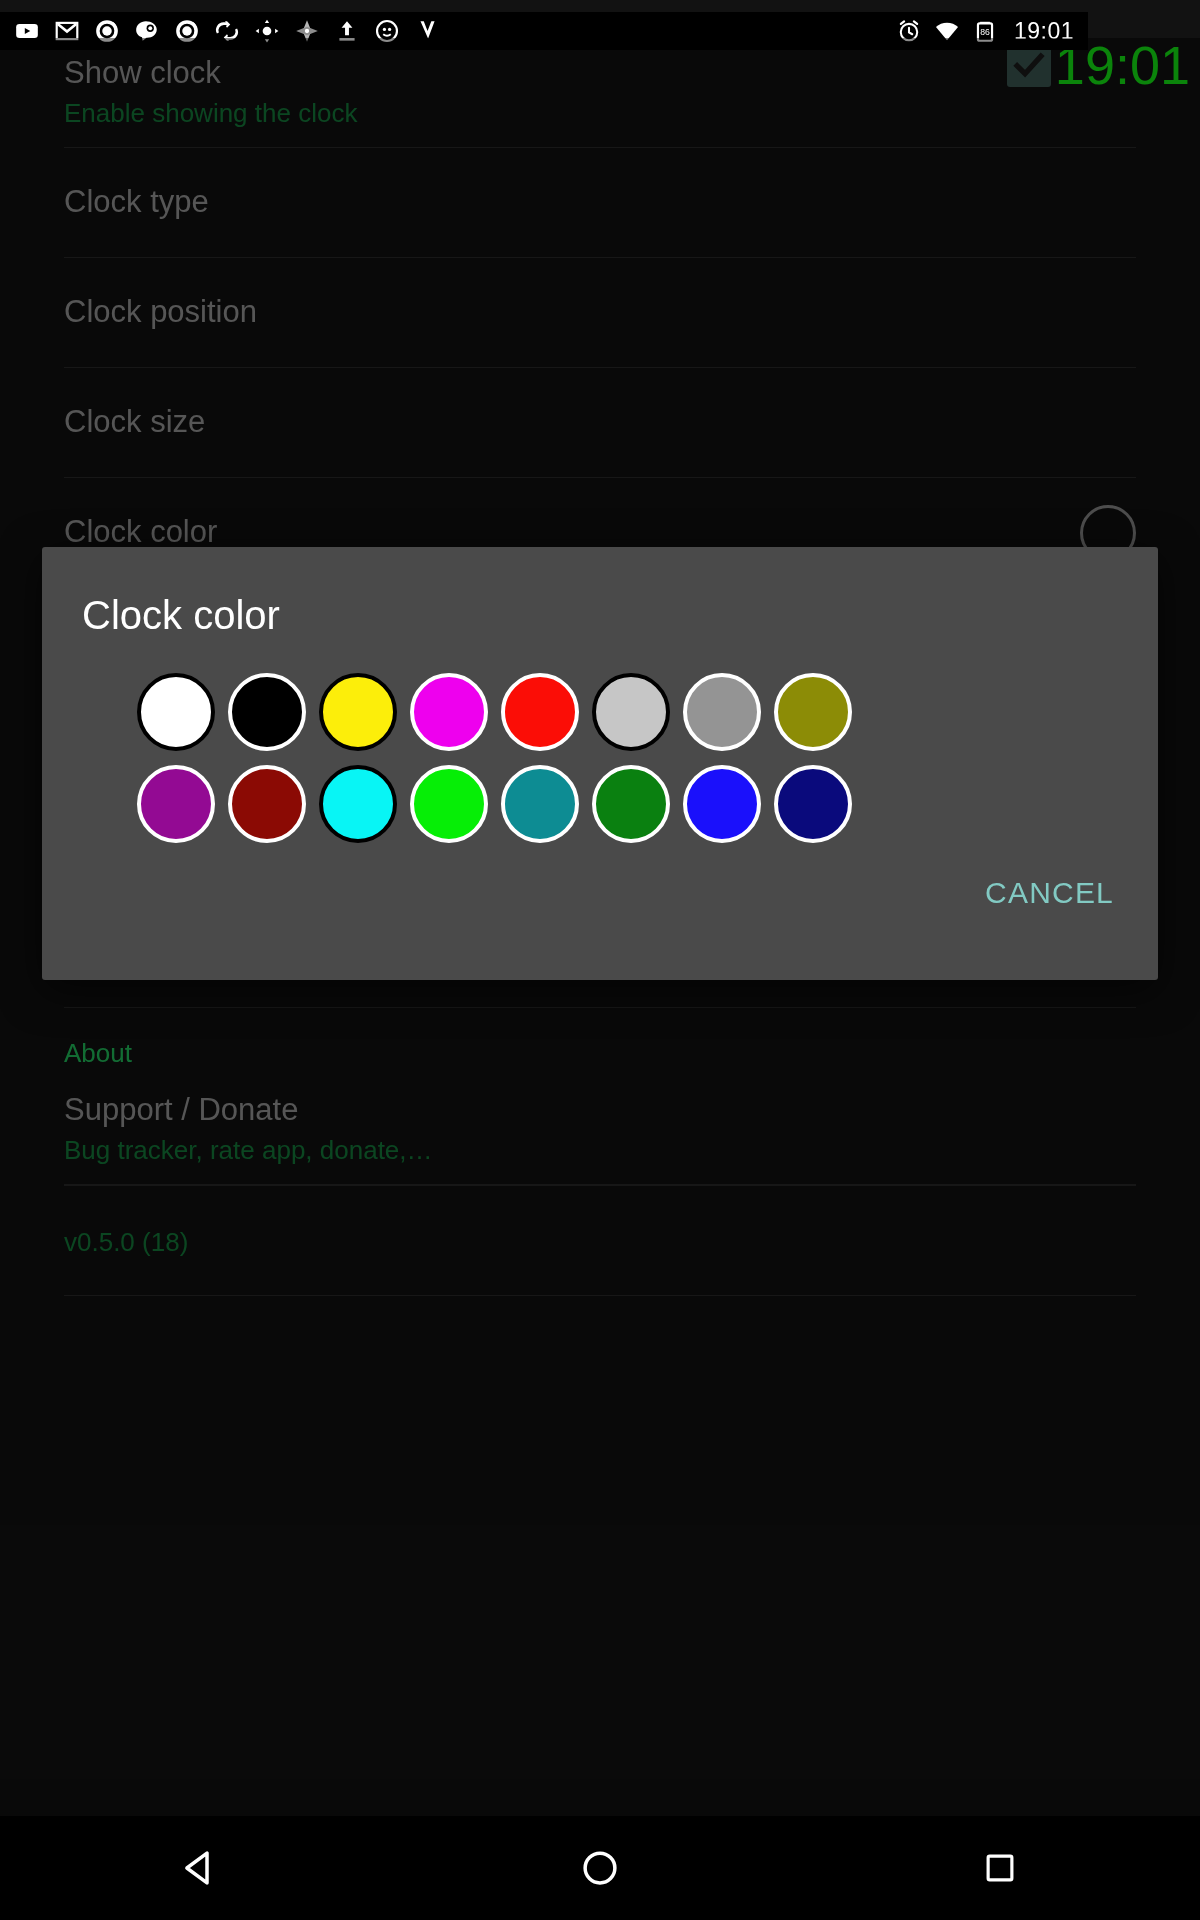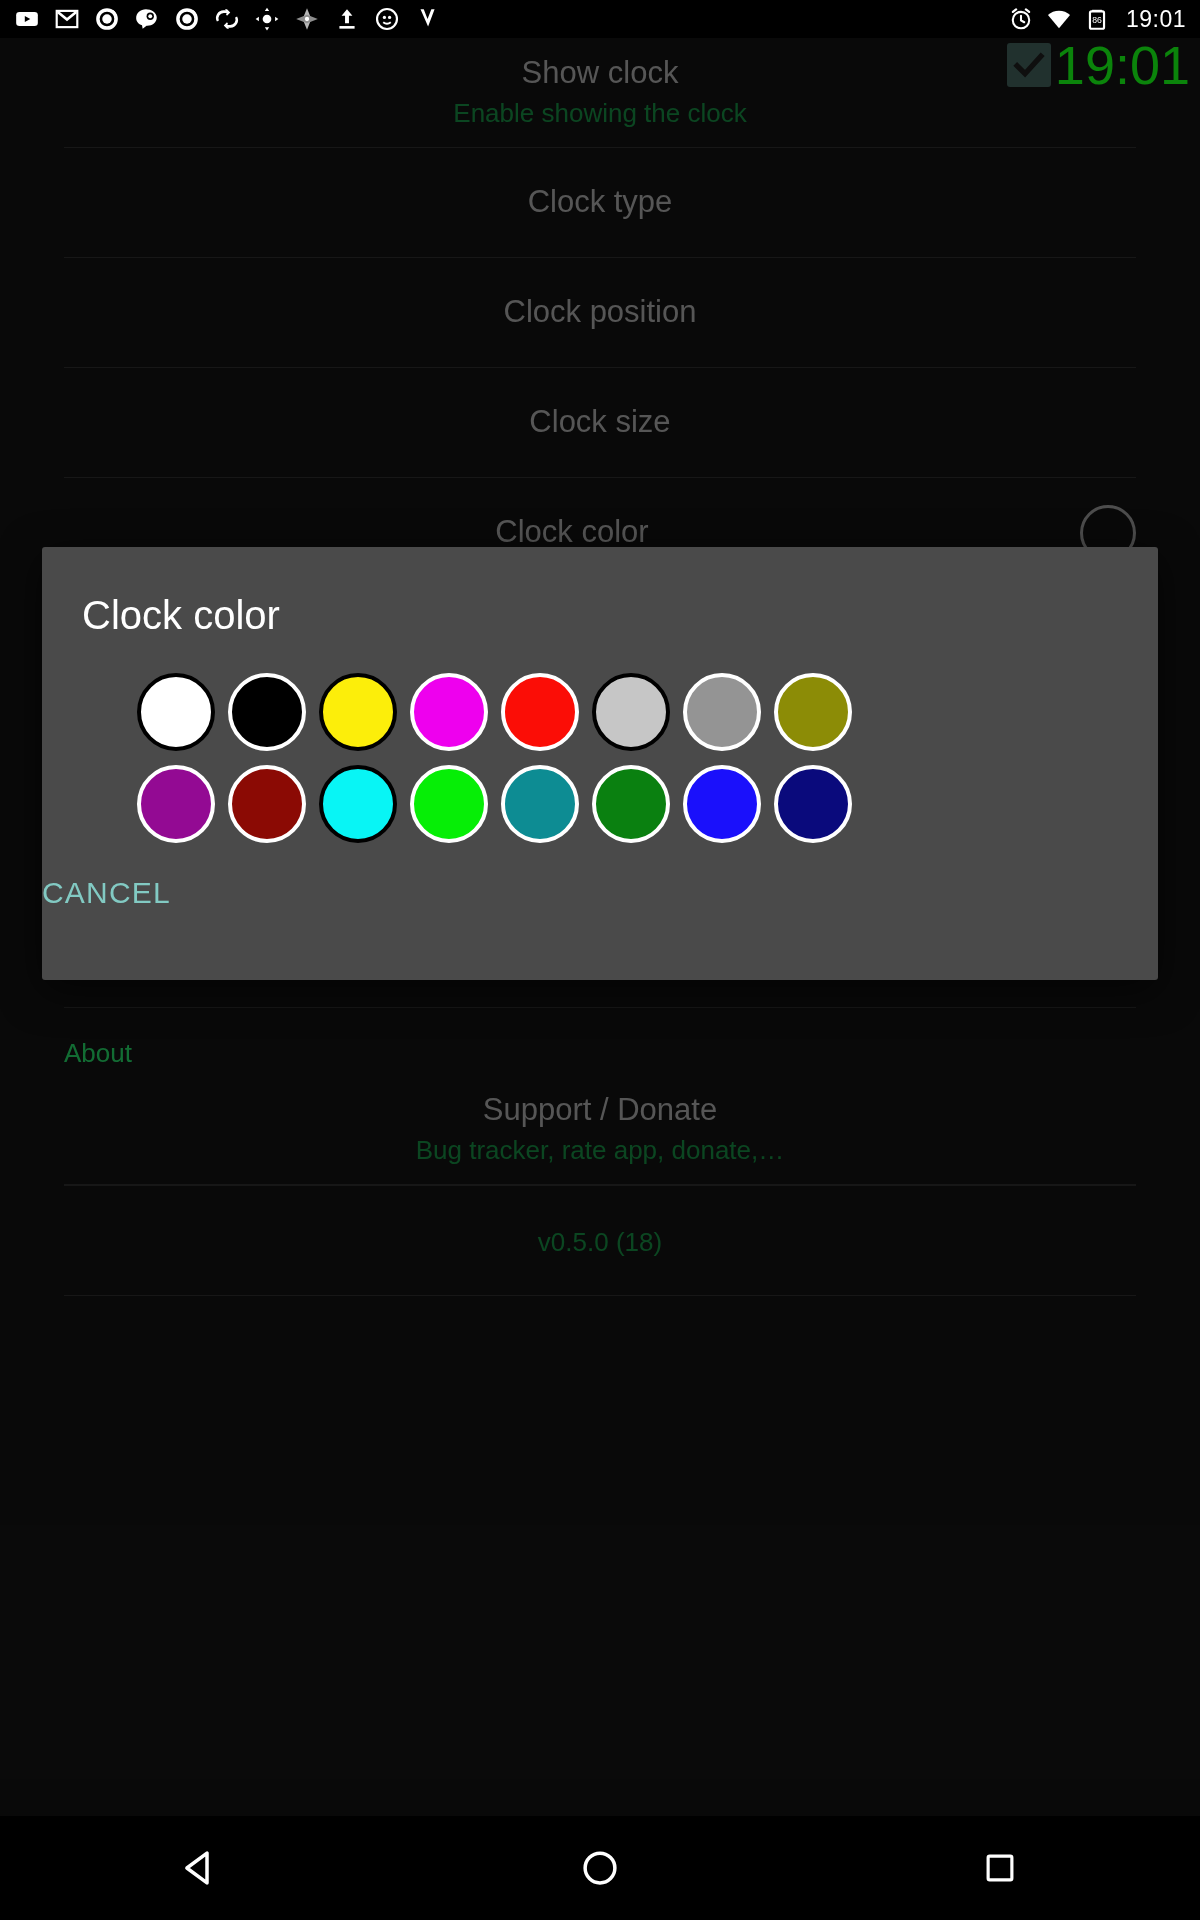--- a/index.html
+++ b/index.html
@@ -6,34 +6,34 @@
   html, body {
     width:1200px; height:1920px;
     background:#000;
     font-family:"Liberation Sans", sans-serif;
     overflow:hidden;
   }
   #screen { position:relative; width:1200px; height:1920px; background:#121212; overflow:hidden; }
 
   
   #status-bar {
-    position:absolute; top:0; left:0; width:1200px; height:38px;
+    position:absolute; top:12px; left:0; width:1088px; height:38px;
     background:#000; display:flex; 
     padding:0 14px; z-index:40;
   }
   .sb-left { display:flex; align-items:center; gap:14px; flex:1; }
   .sb-right { display:flex; align-items:center; gap:12px; }
   .sb-ico { width:26px; height:26px; display:block; flex:none; }
   .sb-time { color:#fff; font-size:23px; letter-spacing:.5px; margin-left:4px; }
 
   
   #settings { position:absolute; top:38px; left:0; width:1200px; height:1838px; background:#121212; }
   .row { position:relative; padding:0 64px; }
   .row-inner { display:flex; align-items:center; min-height:109px; }
-  .row-text { flex:1;text-align:center; }
+  .row-text { flex:1; }
   .row-title { color:#9d9d9d; font-size:31px; line-height:1.25; }
   .row-sub { color:#15803d; font-size:26px; line-height:1.3; margin-top:4px; }
   .divider { height:1px; background:#2b2b2b; margin:0 64px; }
   .section-header { color:#22c55e; font-size:26px; padding:30px 64px 6px; }
 
   .color-ring {
     width:56px; height:56px; border-radius:50%;
     border:3px solid #8d8d8d; background:transparent; flex:none;
   }
   .cbx {
@@ -66,21 +66,21 @@
   .swatch-grid {
     display:grid; grid-template-columns:repeat(8, 91px);
     gap:0 0; padding:28px 0 0 88px;
   }
   .swatch-cell { width:91px; height:92px; display:flex; align-items:center; justify-content:center; }
   .swatch {
     width:78px; height:78px; border-radius:50%;
     border:4px solid #fff; display:block;
   }
   .swatch.dark-ring { border-color:#000; }
-  #dialog-actions { display:flex; justify-content:flex-start; padding:26px 44px 0 0; }
+  #dialog-actions { display:flex; justify-content:flex-end; padding:26px 44px 0 0; }
   #cancel-button { color:#82cac3; font-size:30px; letter-spacing:1.2px; background:none; border:none; font-family:inherit; cursor:pointer; }
 
   
   #nav-bar {
     position:absolute; left:0; bottom:0; width:1200px; height:104px;
     background:#000; display:flex; align-items:center; justify-content:space-around;
     z-index:70;
   }
   #nav-bar .nav-btn { width:150px; height:104px; display:flex; align-items:center; justify-content:center; }
   #nav-bar svg { display:block; }

